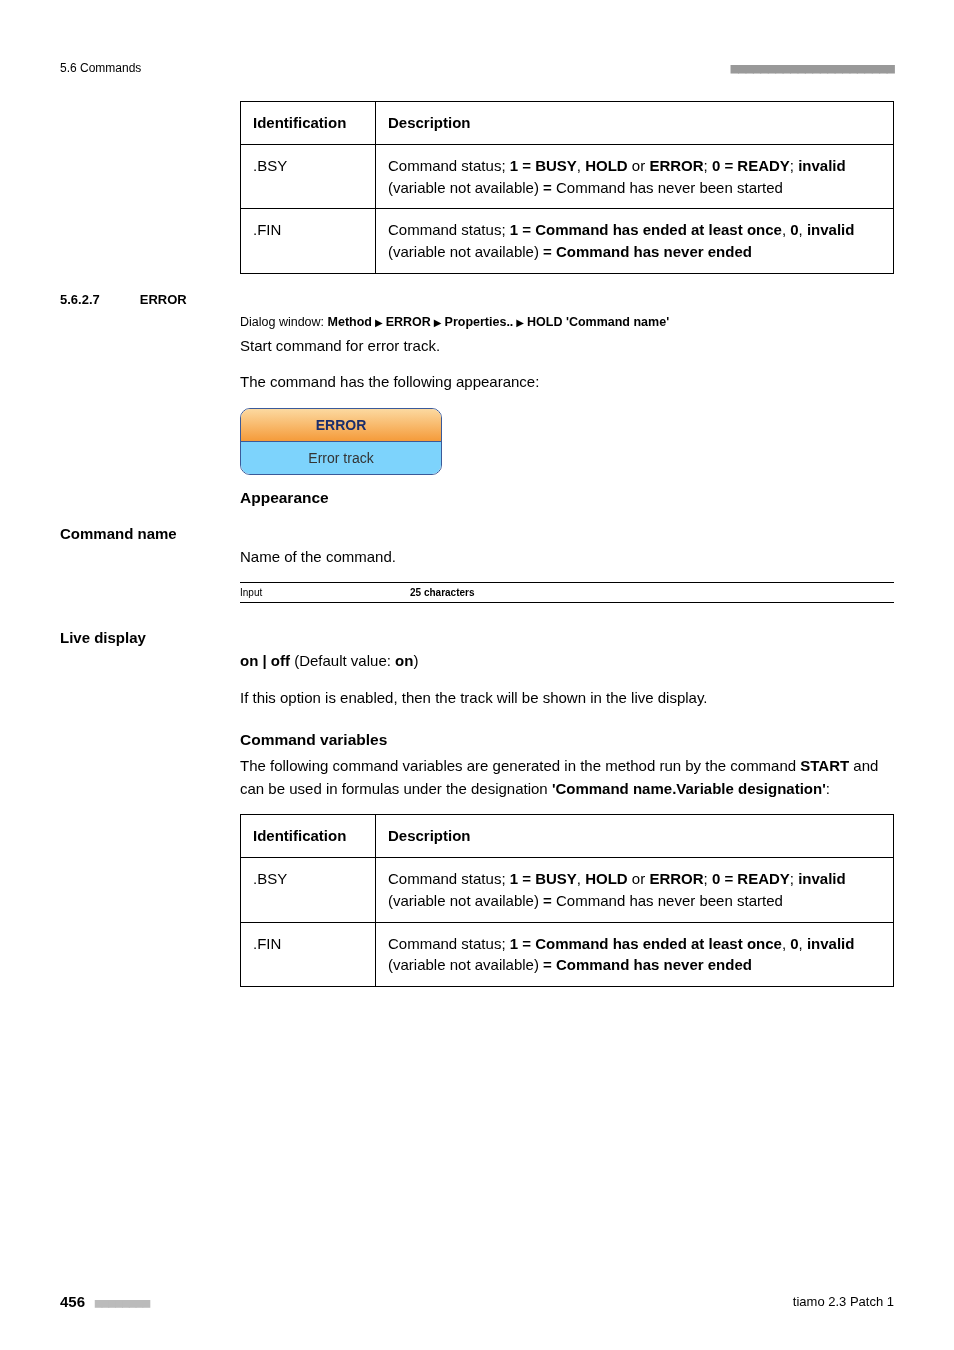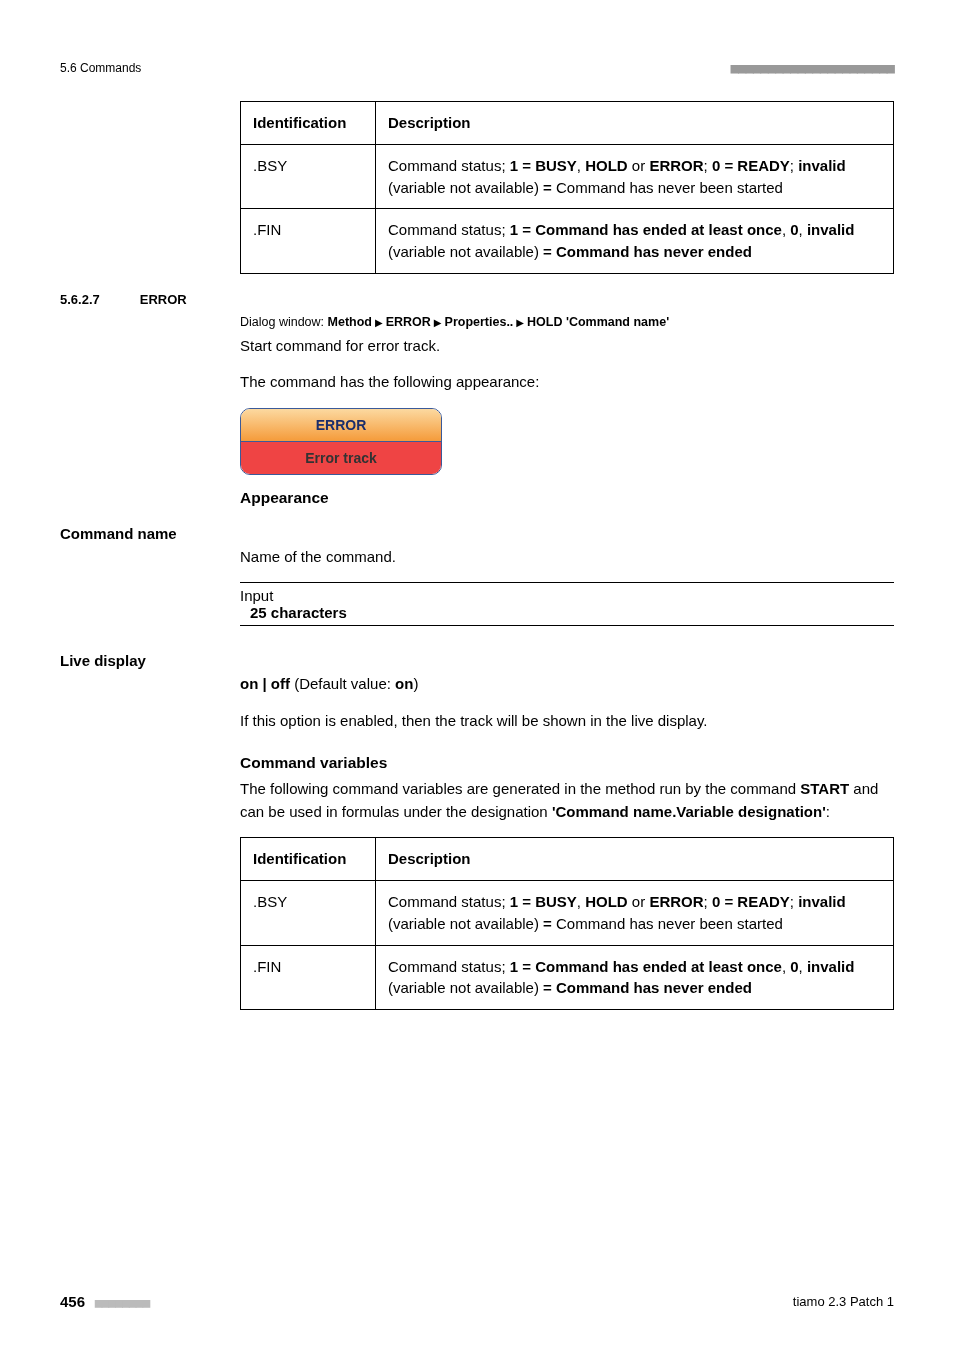--- a/index.html
+++ b/index.html
@@ -82,40 +82,38 @@
   .error-widget .ew-top {
     background: linear-gradient(#fcd9a0, #f59b3a);
     text-align: center;
     font-weight: bold;
     font-size: 14px;
     color: #1a2d6b;
     padding: 8px 0;
     border-bottom: 1px solid #3b5a99;
   }
   .error-widget .ew-bottom {
-    background: #ef4444;
+    background: #7dd3fc;
     text-align: center;
     font-size: 14px;
     color: #333;
     padding: 8px 0;
-    font-weight: bold;
   }
   .left-label {
     font-weight: bold;
     font-size: 15px;
     margin: 18px 0 4px 0;
   }
   .input-row {
     display: flex;
-    font-size: 15px;
+    font-size: 10px;
     border-top: 1px solid #000;
     border-bottom: 1px solid #000;
     padding: 4px 0;
     margin-top: 6px;
-    flex-direction: column;
   }
   .input-row .ir-left { width: 160px; }
   .input-row .ir-mid { font-weight: bold; flex: 1; text-align: left; padding-left: 10px;}
   .tri {
     display: inline-block;
     font-size: 10px;
     vertical-align: middle;
     margin: 0 3px;
   }
   .footer-row {

